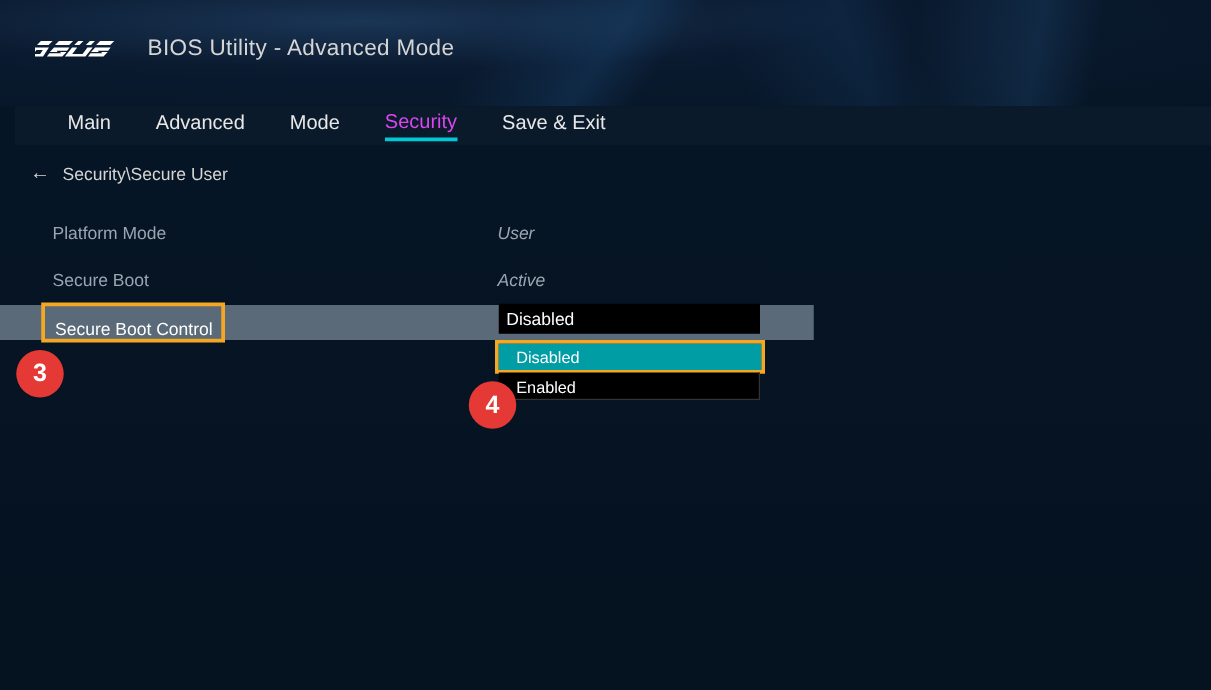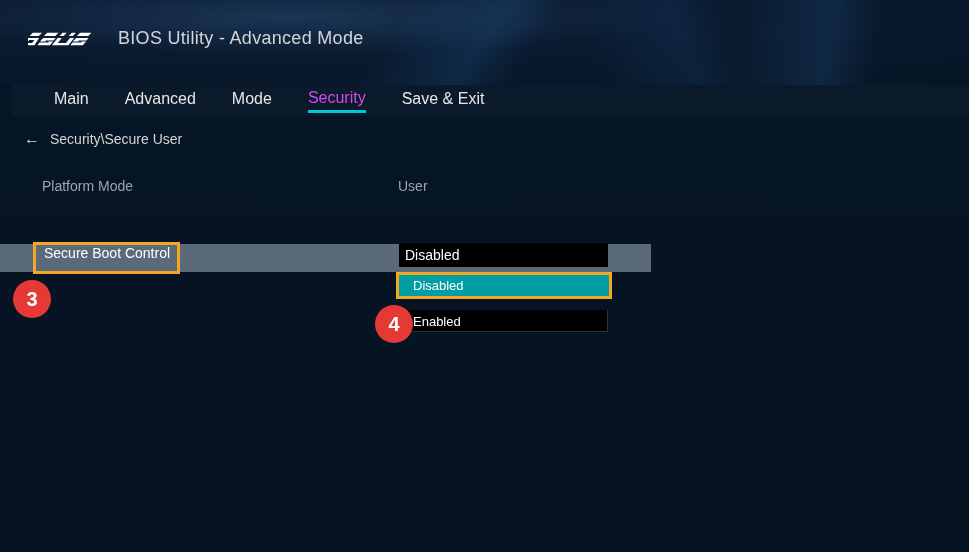--- a/index.html
+++ b/index.html
@@ -103,20 +103,21 @@
       height: 28px;
       color: #9aa5b0;
       font-size: 14px;
       margin-top: 10px;
     }
     .setting-label {
       width: 356px;
     }
     .setting-value {
       color: #9aa5b0;
+      font-style: italic;
     }
     .selected-row {
       position: absolute;
       top: 128px;
       left: 0;
       width: 651px;
       height: 28px;
       background: #5a6a78;
       display: flex;
       align-items: center;
@@ -124,21 +125,21 @@
     .selected-row-label-box {
       position: absolute;
       left: 33px;
       top: 126px;
       width: 147px;
       height: 32px;
       border: 3px solid #f5a623;
       color: #fff;
       font-size: 14px;
       display: flex;
-      align-items: flex-start;
+      align-items: flex-end;
       padding-left: 8px;
       background: transparent;
     }
     .selected-row-value-box {
       position: absolute;
       left: 399px;
       top: 127px;
       width: 209px;
       height: 24px;
       background: #000;
@@ -172,21 +173,20 @@
     }
     .dropdown-enabled-container {
       position: absolute;
       left: 399px;
       top: 182px;
       width: 209px;
       height: 22px;
       background: #000;
       border-right: 1px solid #333;
       border-bottom: 1px solid #333;
-      margin-top: 12px;
     }
     .dropdown-enabled {
       height: 22px;
       color: #fff;
       font-size: 13px;
       display: flex;
       align-items: center;
       padding-left: 14px;
       cursor: pointer;
     }
@@ -245,20 +245,24 @@
   <div class="breadcrumb-row">
     <span class="back-arrow">←</span>
     <span>Security\Secure User</span>
   </div>
 
   <div class="settings-list">
     <div class="setting-row">
       <span class="setting-label">Platform Mode</span>
       <span class="setting-value">User</span>
     </div>
+    <div class="setting-row">
+      <span class="setting-label">Secure Boot</span>
+      <span class="setting-value">Active</span>
+    </div>
   </div>
 
   <div class="selected-row"></div>
 
   <div class="selected-row-label-box">
     <span>Secure Boot Control</span>
   </div>
 
   <div class="selected-row-value-box">
     <span>Disabled</span>

